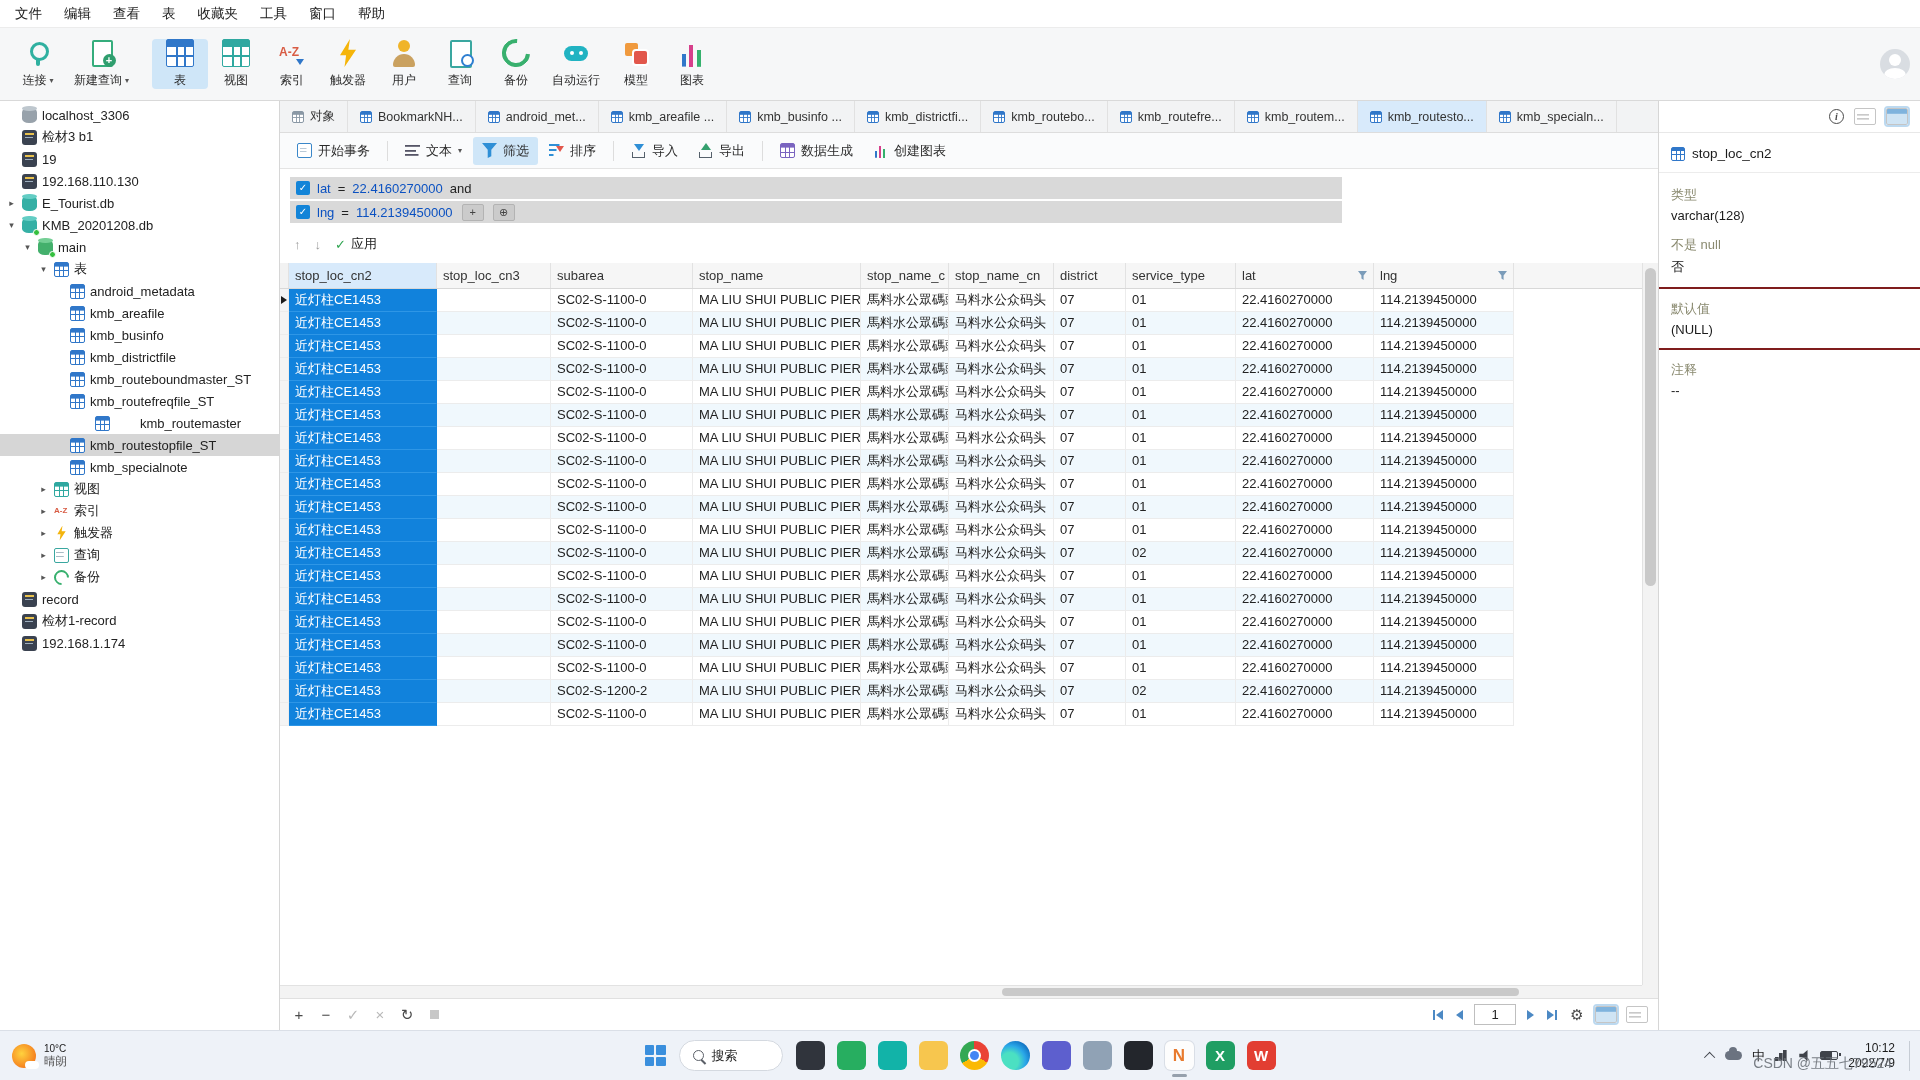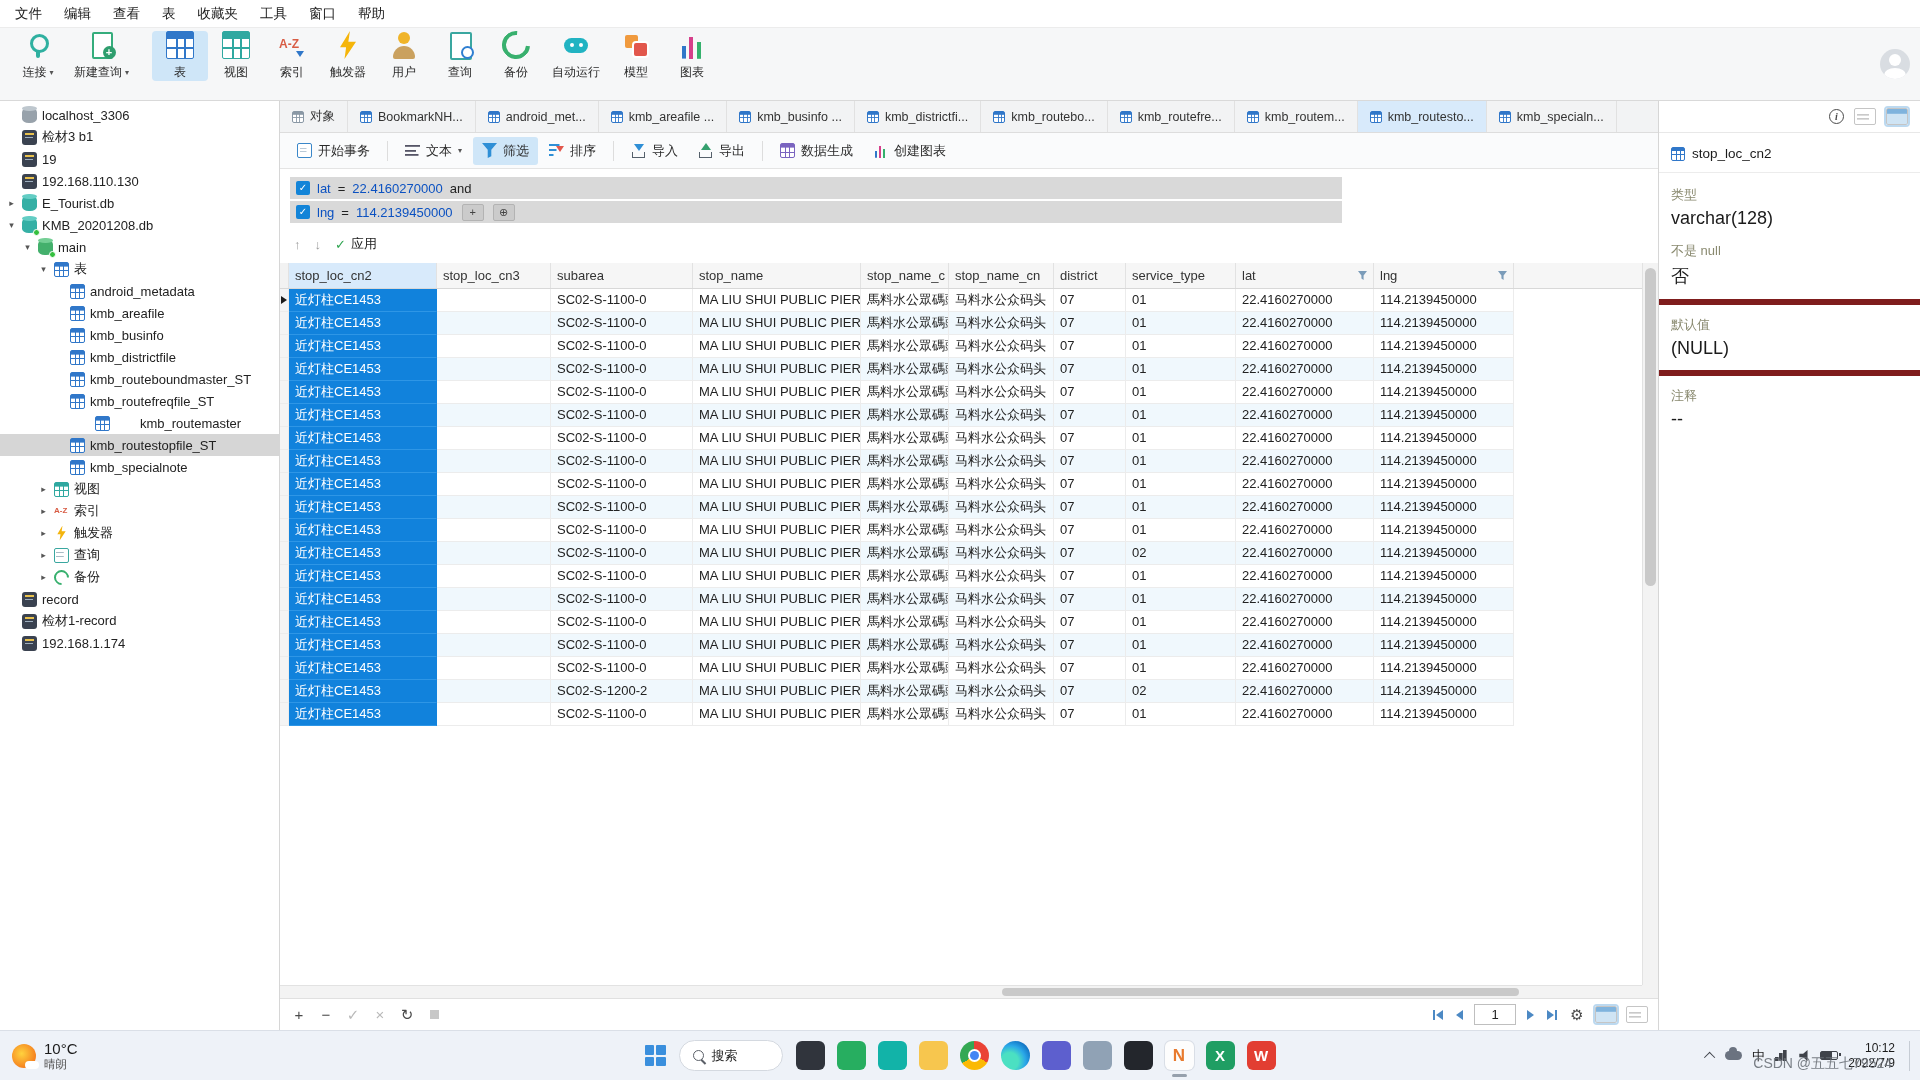--- a/index.html
+++ b/index.html
@@ -14,21 +14,21 @@
 .win-controls{margin-left:auto;display:flex;height:100%;}
 .win-btn{width:46px;height:100%;display:flex;align-items:center;justify-content:center;font-size:14px;color:#333;}
 .maxbox{width:10px;height:10px;border:1.2px solid #333;display:inline-block;}
 
 
 .menubar{flex:0 0 27px;display:flex;align-items:center;background:#fff;padding-left:4px;}
 .menu-item{padding:0 11px;font-size:13.5px;color:#1b1b1b;}
 
 
 .toolbar{flex:0 0 74px;background:#f6f7f8;border-top:1px solid #ececec;border-bottom:1px solid #d9d9d9;display:flex;align-items:center;padding:0 10px;}
-.toolbar-items{display:flex;align-items:flex-start;height:66px;}
+.toolbar-items{display:flex;align-items:center;height:66px;}
 .tool-item{min-width:56px;padding:0 8px;display:flex;flex-direction:column;align-items:center;justify-content:center;gap:5px;border-radius:4px;font-size:12px;color:#2b2b2b;}
 .tool-item.active{background:#cfe6f8;}
 .tool-label{display:flex;align-items:center;gap:3px;white-space:nowrap;}
 .tool-caret{font-size:8px;color:#555;}
 .tool-sep{width:1px;background:#dcdcdc;margin:10px 7px;}
 .avatar{margin-left:auto;width:30px;height:30px;border-radius:50%;background:#d9dde2;position:relative;overflow:hidden;}
 .avatar::before{content:"";position:absolute;left:9px;top:5px;width:12px;height:12px;border-radius:50%;background:#fff;}
 .avatar::after{content:"";position:absolute;left:4px;top:19px;width:22px;height:14px;border-radius:50%;background:#fff;}
 
 
@@ -107,40 +107,40 @@
 .vt.form{background:linear-gradient(#c9c9c9,#c9c9c9) 20% 35%/60% 11% no-repeat,linear-gradient(#c9c9c9,#c9c9c9) 20% 68%/60% 11% no-repeat,#fff;}
 
 
 .right-panel{flex:0 0 262px;border-left:1px solid #d6d6d6;background:#fff;display:flex;flex-direction:column;}
 .rp-top{flex:0 0 32px;display:flex;align-items:center;justify-content:flex-end;gap:10px;padding:0 12px;border-bottom:1px solid #e8e8e8;}
 .info-icon{width:15px;height:15px;border:1.3px solid #4a4a4a;border-radius:50%;font:italic bold 10px/13px "Liberation Serif",serif;text-align:center;color:#4a4a4a;display:inline-block;}
 .rp-title-row{display:flex;align-items:center;gap:7px;padding:13px 12px 11px;border-bottom:1px solid #ececec;font-size:13.5px;color:#1b1b1b;}
 .rp-ic{width:14px;height:14px;}
 .rp-fields{padding:6px 0;}
 .rp-field{padding:7px 12px 6px;}
-.rp-field.divided{border-top:6px solid #7f1d1d;margin-top:5px;padding-top:11px;}
+.rp-field.divided{border-top:2px solid #7f1d1d;margin-top:5px;padding-top:11px;}
 .rp-label{color:#8a8a70;font-size:13px;margin-bottom:4px;}
-.rp-value{color:#1b1b1b;font-size:18px;}
+.rp-value{color:#1b1b1b;font-size:13px;}
 
 
 .statusbar{flex:0 0 27px;background:#f3f3f3;border-top:1px solid #d9d9d9;display:flex;align-items:center;font-size:12.5px;color:#3b3b3b;}
 .sb-left{margin-left:292px;}
 .sb-right{margin-left:auto;}
 .sb-icons{display:flex;gap:7px;margin:0 10px 0 84px;}
 .sb-ic{width:15px;height:12px;border:1.5px solid #3c87c7;display:inline-block;}
 .sb-ic.a{background:linear-gradient(#3c87c7,#3c87c7) 0 0/100% 35% no-repeat,#fff;}
 .sb-ic.b{background:linear-gradient(#3c87c7,#3c87c7) 0 100%/100% 35% no-repeat,#fff;}
 
 
 .taskbar{flex:0 0 50px;background:#eef2f8;border-top:1px solid #dadfe7;position:relative;display:flex;align-items:center;}
 .weather{position:absolute;left:12px;display:flex;align-items:center;gap:8px;}
 .weather-icon{width:24px;height:24px;border-radius:50%;background:radial-gradient(circle at 40% 40%,#ffd23e,#f58220 70%);position:relative;}
 .weather-icon::after{content:"";position:absolute;right:-3px;bottom:-1px;width:14px;height:8px;border-radius:6px;background:#ffffff;}
 .weather-text{display:flex;flex-direction:column;line-height:1.15;}
-.w-temp{font-size:15px;color:#1b1b1b;text-align:right;}
+.w-temp{font-size:10px;color:#1b1b1b;}
 .w-desc{font-size:11.5px;color:#555;}
 .tb-center{margin:0 auto;display:flex;align-items:center;gap:13px;}
 .start{width:21px;height:21px;display:grid;grid-template-columns:9.5px 9.5px;grid-template-rows:9.5px 9.5px;gap:2px;}
 .start span{background:#3a8fdd;border-radius:1px;}
 .search-pill{height:31px;min-width:104px;background:#fff;border:1px solid #d4d9e0;border-radius:16px;display:flex;align-items:center;gap:8px;padding:0 13px;font-size:13px;color:#222;}
 .mag{width:11px;height:11px;border:1.8px solid #5b6068;border-radius:50%;position:relative;flex:0 0 11px;}
 .mag::after{content:"";position:absolute;left:8px;top:8px;width:6px;height:1.8px;background:#5b6068;transform:rotate(45deg);transform-origin:0 0;}
 .apps{display:flex;align-items:center;gap:12px;}
 .app{width:29px;height:29px;border-radius:6px;position:relative;display:flex;align-items:center;justify-content:center;}
 .app-letter{color:#fff;font-weight:bold;font-size:15px;}

